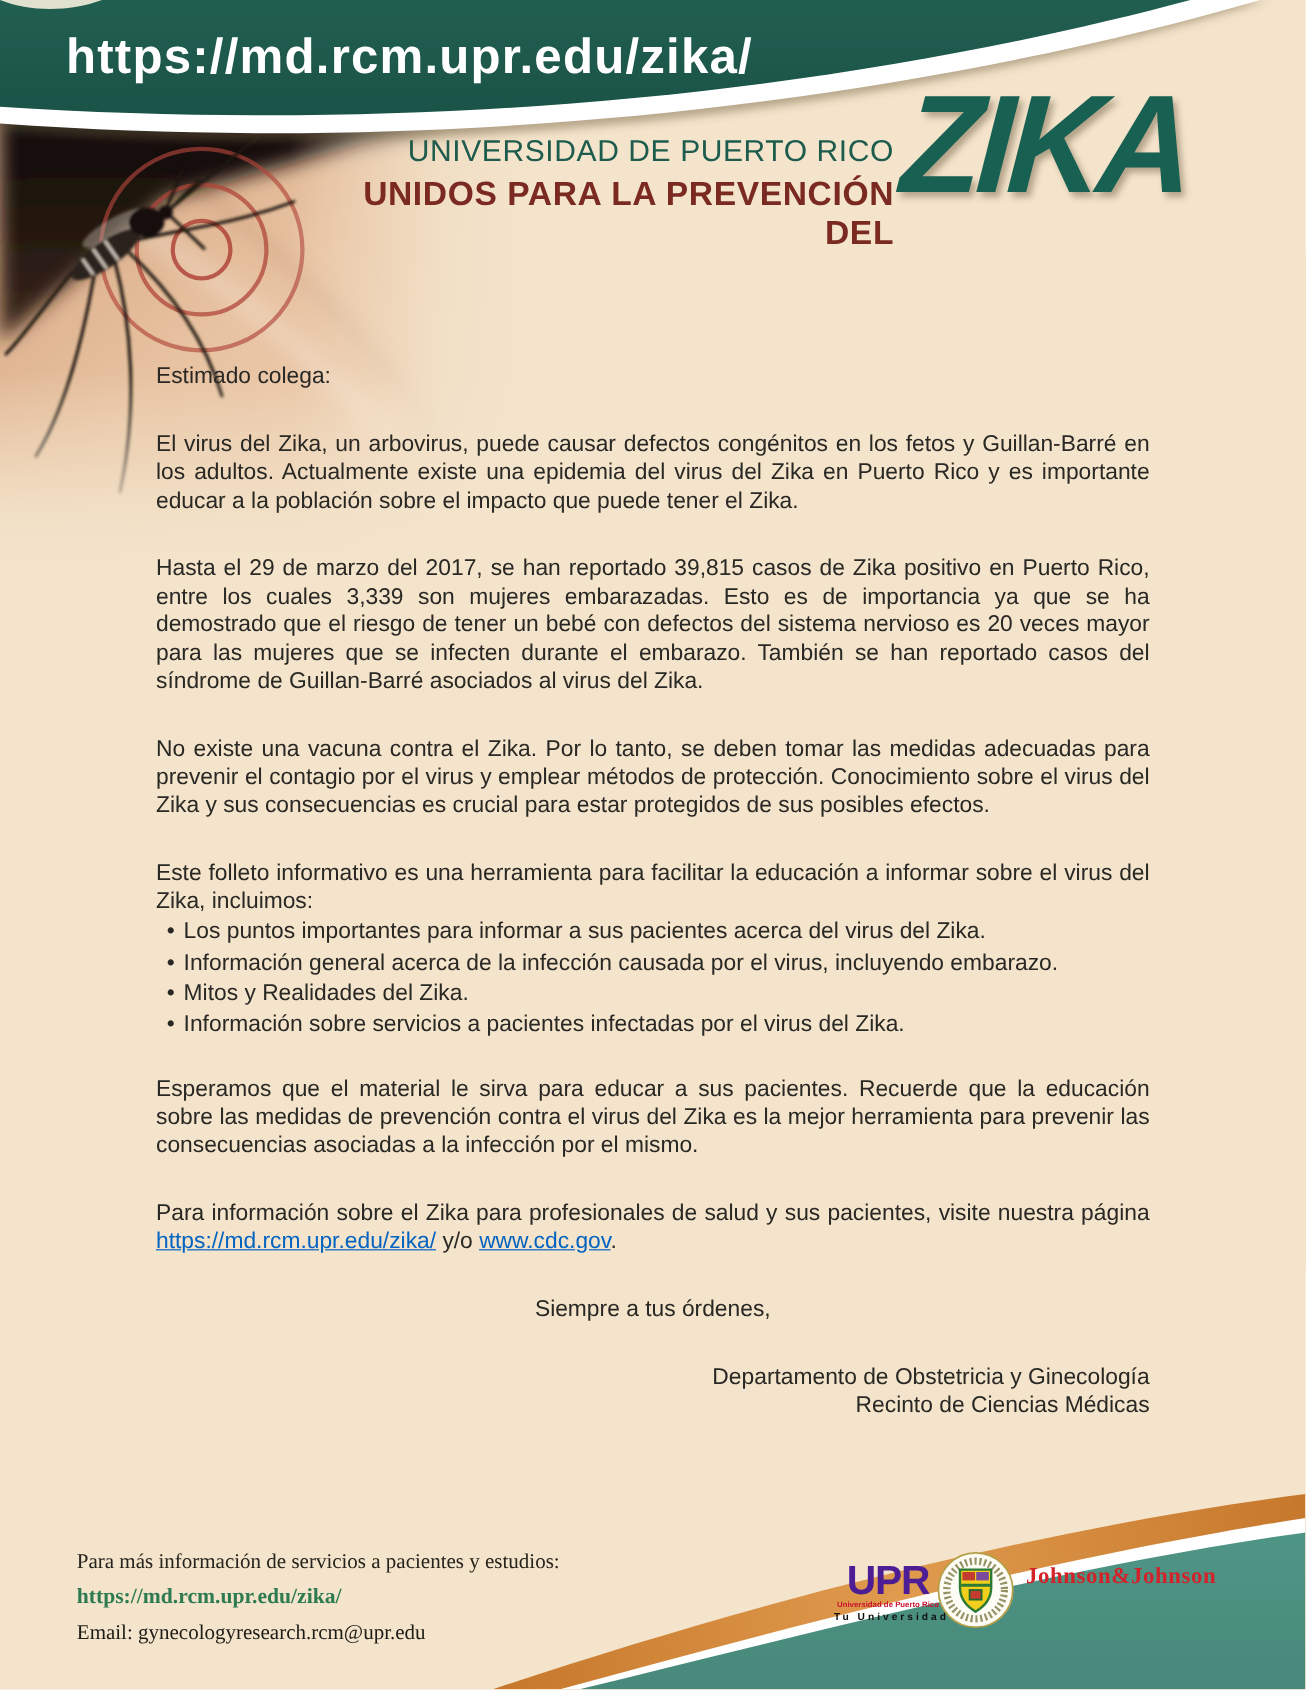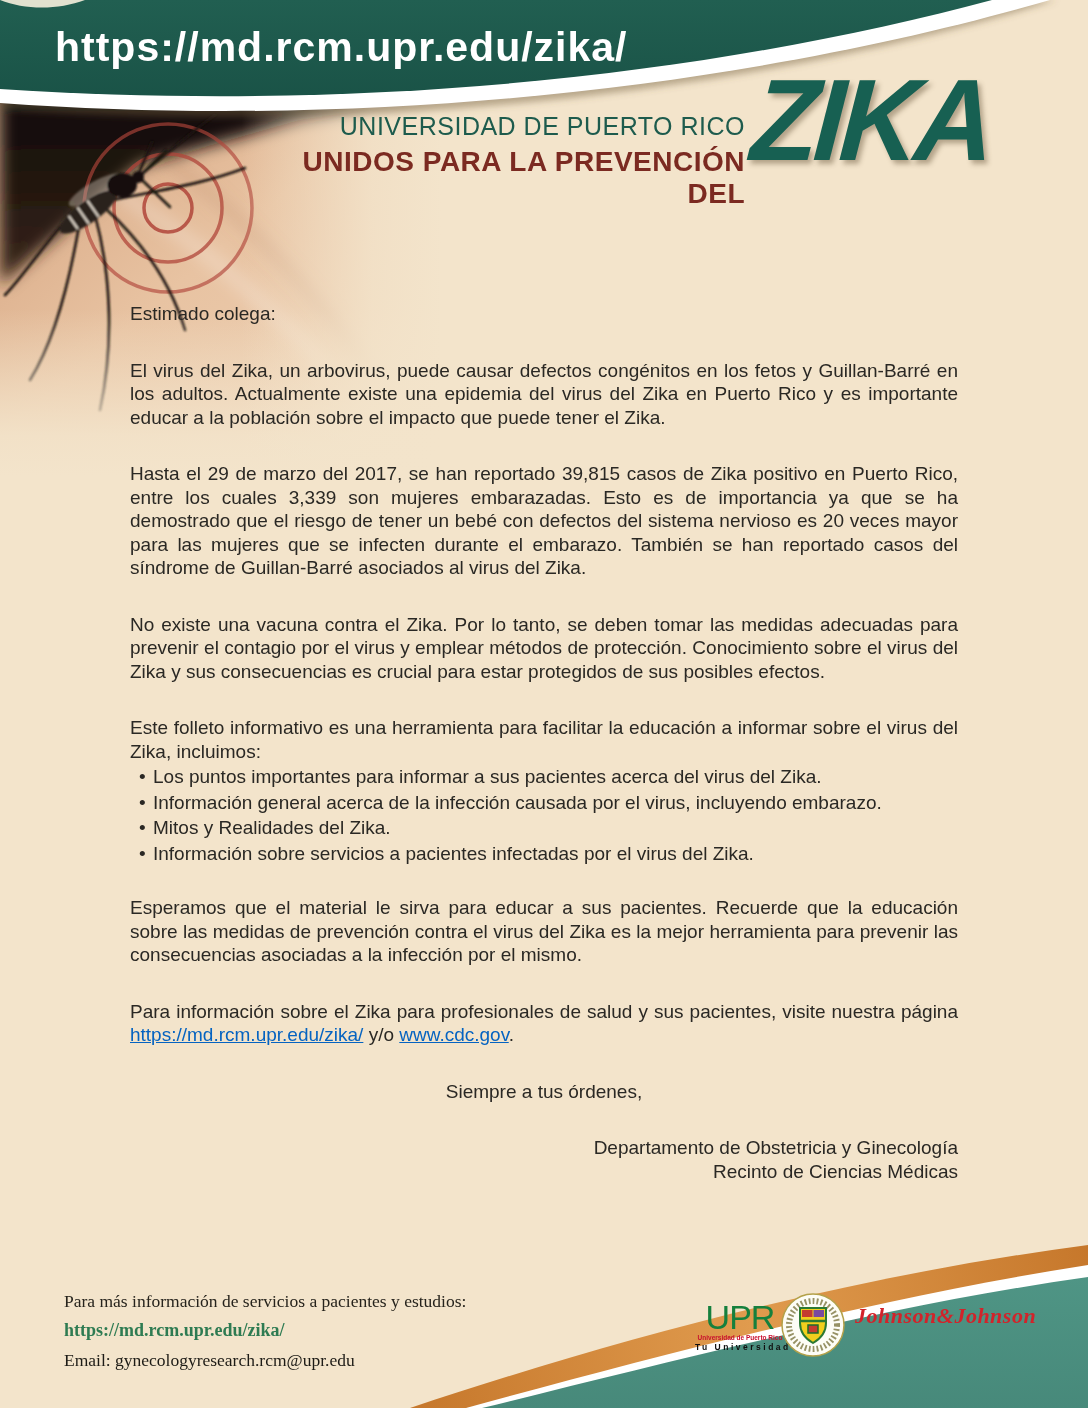--- a/index.html
+++ b/index.html
@@ -35,25 +35,25 @@
   .sig-block{text-align:right;}
 
   
   .footer-curves{position:absolute;left:0;top:1233px;width:1088px;height:175px;z-index:1;display:block;}
   .footer-left{position:absolute;left:64px;top:1291px;z-index:3;font-family:Liberation Serif, serif;}
   .footer-info{font-size:17.5px;color:#26231c;margin-bottom:8px;}
   .footer-url{font-size:18px;font-weight:bold;color:#2e7b52;margin-bottom:9px;cursor:pointer;}
   .footer-email{font-size:17.5px;color:#1d1b16;}
 
   .upr-logo{position:absolute;left:695px;top:1303px;z-index:3;width:90px;text-align:center;}
-  .upr-acronym{font-size:34px;font-weight:normal;color:#15803d;letter-spacing:-1px;line-height:.85;}
+  .upr-acronym{font-size:34px;font-weight:bold;color:#4c1d95;letter-spacing:-1px;line-height:.85;}
   .upr-l1{font-size:6.5px;font-weight:bold;color:#c8102e;margin-top:2px;white-space:nowrap;}
   .upr-l2{font-size:8.5px;font-weight:bold;color:#101010;letter-spacing:2.5px;margin-top:1px;white-space:nowrap;}
   .seal{position:absolute;left:781px;top:1293px;z-index:3;}
-  .jnj{position:absolute;left:855px;top:1303px;z-index:3;font-family:"Liberation Serif",serif;font-style:italic;font-weight:bold;font-size:22px;color:#d2232a;letter-spacing:.5px;}
+  .jnj{position:absolute;left:855px;top:1303px;z-index:3;font-family:"Liberation Serif",serif;font-weight:bold;font-size:19px;color:#d2232a;letter-spacing:.5px;}
 </style>
 </head>
 <body>
 
 <div class="page">
 
   <div class="photo">
     <svg width="465" height="395" viewBox="0 0 465 395">
       <defs>
         <linearGradient id="skin" x1="0" y1="0" x2="1" y2="1">

